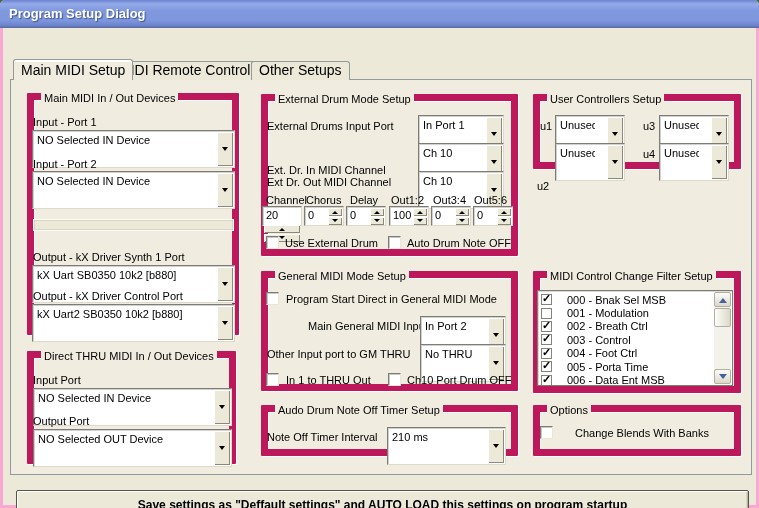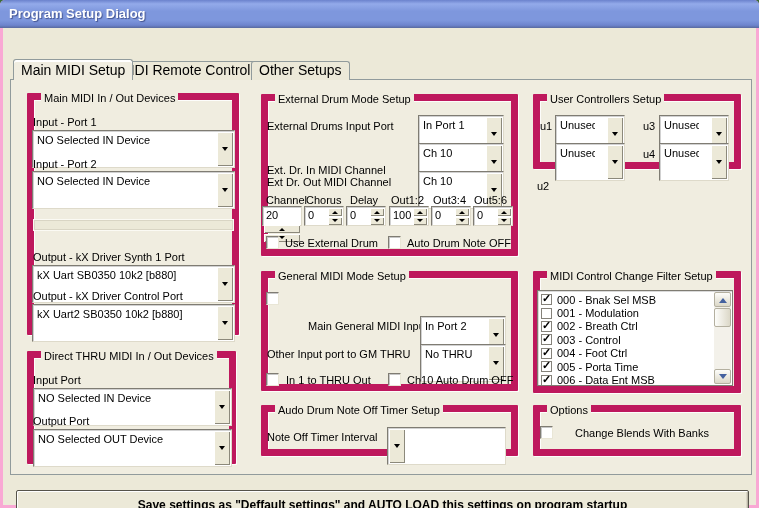--- a/index.html
+++ b/index.html
@@ -55,21 +55,21 @@
   .sval { flex:1; font-size:11px; line-height:17px; padding-left:3px; }
   .sbtns { flex:0 0 14px; display:flex; flex-direction:column; margin:1px; gap:1px; }
   .sbtn { flex:1; background:#ECE9D8; box-shadow:inset 1px 1px 0 #fff, inset -1px -1px 0 #8C897B;
           display:flex; align-items:center; justify-content:center; }
   .tri-up { width:0; height:0; border:3px solid transparent; border-bottom:3px solid #000; margin-bottom:2px;}
   .tri-dn { width:0; height:0; border:3px solid transparent; border-top:3px solid #000; margin-top:2px;}
 
   
   .listbox { position:absolute; background:#fff; border:1px solid #7F7C73;
              box-shadow:inset 1px 1px 0 rgba(70,70,70,.2); overflow:hidden; }
-  .clrow { display:flex; align-items:center; height:13.4px; padding-left:3px; gap:5px; }
+  .clrow { display:flex; align-items:center; height:13.4px; padding-left:3px; gap:15px; }
   .clcb { position:relative; flex:0 0 11px; width:11px; height:11px; background:#fff;
           border:1px solid #85827A; }
   .clcb.checked::after { content:"✓"; position:absolute; left:0px; top:-3px;
                          font-size:11px; font-weight:bold; }
   .cllabel { font-size:11px; white-space:nowrap; }
 
   
   .vsb { position:absolute; top:1px; right:1px; bottom:1px; width:17px; background:#F3F1EA; }
   .sbbtn { position:absolute; left:0; right:0; height:15px; border:1px solid #B4B0A0; border-radius:2px;
            background:linear-gradient(to bottom,#FDFDFA,#DCD8C8);
@@ -258,44 +258,46 @@
 
     <span class="cb" style="left:263px; top:208px;"></span>
     <span class="lbl" style="left:282px; top:209px;">Use External Drum</span>
     <span class="cb" style="left:385px; top:208px;"></span>
     <span class="lbl" style="left:404px; top:209px;">Auto Drum Note OFF</span>
 
     <div class="group" style="left:258px; top:243px; width:257px; height:120px;">
       <span class="gtitle">General MIDI Mode Setup</span>
     </div>
     <span class="cb" style="left:263px; top:264px;"></span>
+    <span class="lbl" style="left:283px; top:265px;">Program Start Direct in General MIDI Mode</span>
     <span class="lbl" style="left:264px; top:292px;padding-left:41px;">Main General MIDI Input Port</span>
     <div class="combo" style="left:417px; top:288px; width:86px;">
       <span class="ctext">In Port 2</span>
       <span class="cbtn">
           <span class="arr-dn"></span>
         </span>
     </div>
     <span class="lbl" style="left:264px; top:320px;">Other Input port to GM THRU</span>
     <div class="combo" style="left:417px; top:316px; width:86px;">
       <span class="ctext">No THRU</span>
       <span class="cbtn">
           <span class="arr-dn"></span>
         </span>
     </div>
     <span class="cb" style="left:263px; top:345px;"></span>
     <span class="lbl" style="left:283px; top:346px;">In 1 to THRU Out</span>
     <span class="cb" style="left:385px; top:345px;"></span>
-    <span class="lbl" style="left:404px; top:346px;">Ch10 Auto Drum OFF</span>
+    <span class="lbl" style="left:404px; top:346px;">Ch10 Port Drum OFF</span>
 
     <div class="group" style="left:258px; top:377px; width:257px; height:51px;">
       <span class="gtitle">Audo Drum Note Off Timer Setup</span>
     </div>
     <span class="lbl" style="left:264px; top:403px;">Note Off Timer Interval</span>
     <div class="combo" style="left:384px; top:399px; width:119px;">
+      <span class="ctext">210 ms</span>
       <span class="cbtn">
           <span class="arr-dn"></span>
         </span>
     </div>
 
     <div class="group" style="left:530px; top:66px; width:208px; height:75px;">
       <span class="gtitle">User Controllers Setup</span>
     </div>
     <span class="lbl" style="left:537px; top:92px;">u1</span>
     <div class="combo" style="left:552px; top:87px; width:70px;">

